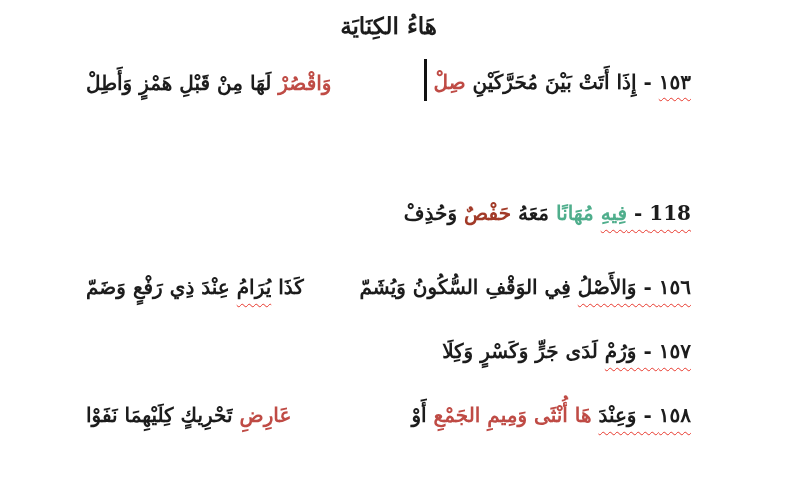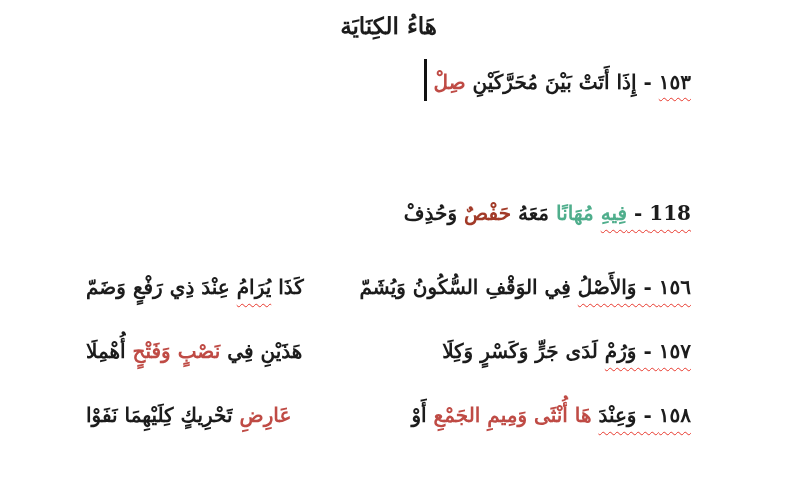--- a/index.html
+++ b/index.html
@@ -57,38 +57,38 @@
 <body style="background: rgb(255, 255, 255);">
 
 <div class="page">
   <div class="content">
 
     <div class="section section-1">
       <div class="section-title">هَاءُ الكِنَايَة</div>
       <div>
           <div class="verse-row">
             <div class="hemistich right"><span class="squiggle">١٥٣</span><span> - </span><span>إِذَا أَتَتْ بَيْنَ مُحَرَّكَيْنِ </span><span class="red">صِلْ</span><span class="cursor-bar"></span></div>
+            <div class="hemistich left"><span class="red">وَاقْصُرْ</span><span> لَهَا مِنْ قَبْلِ هَمْزٍ وَأَطِلْ</span></div>
           </div>
           <div class="verse-row">
           </div>
           <div class="verse-row">
             <div class="hemistich right"><span class="squiggle">118 - </span><span class="green squiggle">فِيهِ</span><span class="green"> مُهَانًا</span><span> مَعَهُ </span><span class="dark_red">حَفْصٌ</span><span> وَحُذِفْ</span></div>
           </div>
         </div>
     </div>
 
     <div class="section section-2">
       <div>
           <div class="verse-row">
             <div class="hemistich right"><span class="squiggle">١٥٦ - وَالأَصْلُ</span><span> فِي الوَقْفِ السُّكُونُ وَيُشَمّ</span></div>
             <div class="hemistich left"><span>كَذَا </span><span class="squiggle">يُرَامُ</span><span> عِنْدَ ذِي رَفْعٍ وَضَمّ</span></div>
           </div>
           <div class="verse-row">
             <div class="hemistich right"><span class="squiggle">١٥٧ - وَرُمْ</span><span> لَدَى جَرٍّ وَكَسْرٍ وَكِلَا</span></div>
-            <div class="hemistich left"><span>هَذَيْنِ فِي </span><span class="red">نَصْبٍ وَفَتْحٍ</span><span> أُهْمِلَا</span></div>
           </div>
           <div class="verse-row">
             <div class="hemistich right"><span class="squiggle">١٥٨ - وَعِنْدَ</span><span> </span><span class="red">هَا أُنْثَى وَمِيمِ الجَمْعِ</span><span> أَوْ</span></div>
             <div class="hemistich left"><span class="red">عَارِضِ</span><span> تَحْرِيكٍ كِلَيْهِمَا نَفَوْا</span></div>
           </div>
         </div>
     </div>
 
   </div>
 </div>

